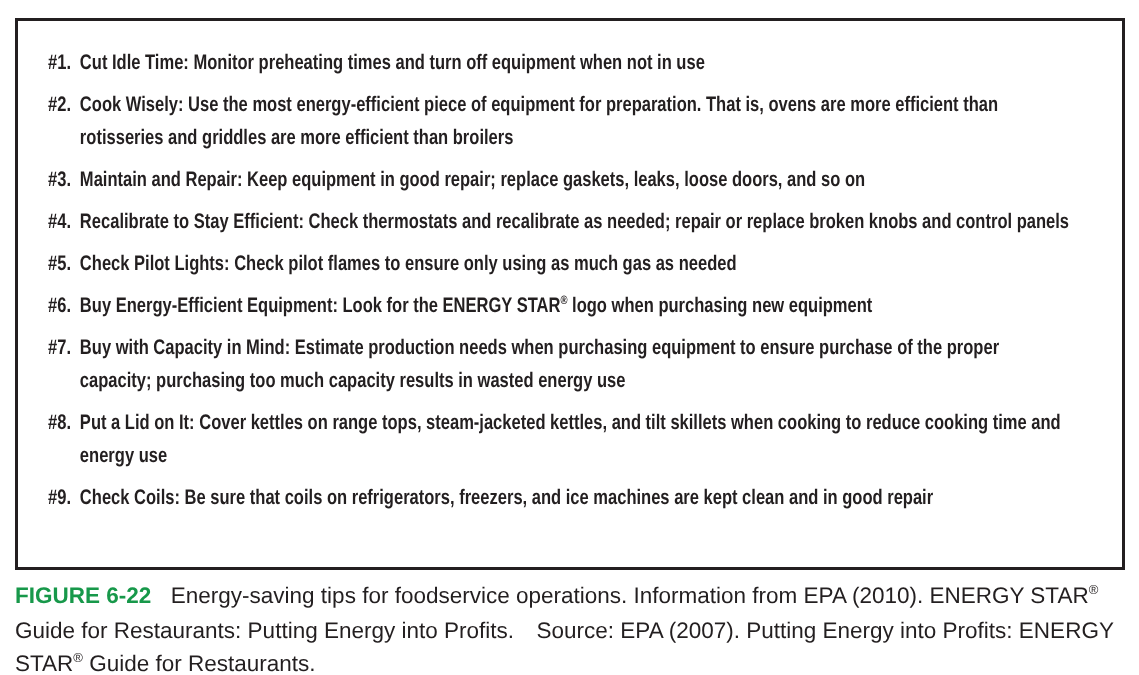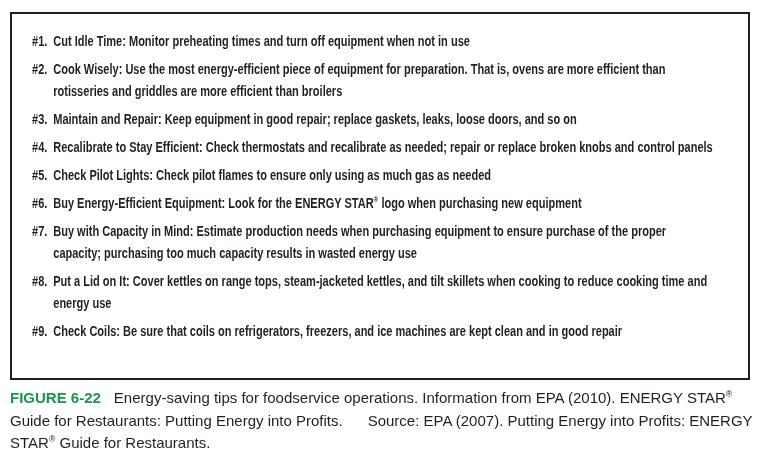--- a/index.html
+++ b/index.html
@@ -62,21 +62,21 @@
     font-size: 15px;
     line-height: 22.5px;
     color: var(--text, #231f20);
   }
   .fig-label {
     font-weight: 700;
     color: var(--label-green, #17984a);
     margin-right: 13px;
   }
   .it { }
-  .src { margin-left: 25px; }
+  .src { margin-left: 15px; }
 </style>
 </head>
 <body>
 
 <div class="page">
 
   <div class="tips-box">
     <ul class="tips-list">
       <li class="tip"><span class="num">#1.</span><span class="t">Cut Idle Time: Monitor preheating times and turn off equipment when not in use</span><sup class="reg"></sup><span class="t"></span></li>
       <li class="tip"><span class="num">#2.</span><span class="t">Cook Wisely: Use the most energy-efficient piece of equipment for preparation. That is, ovens are more efficient than rotisseries and griddles are more efficient than broilers</span><sup class="reg"></sup><span class="t"></span></li>

